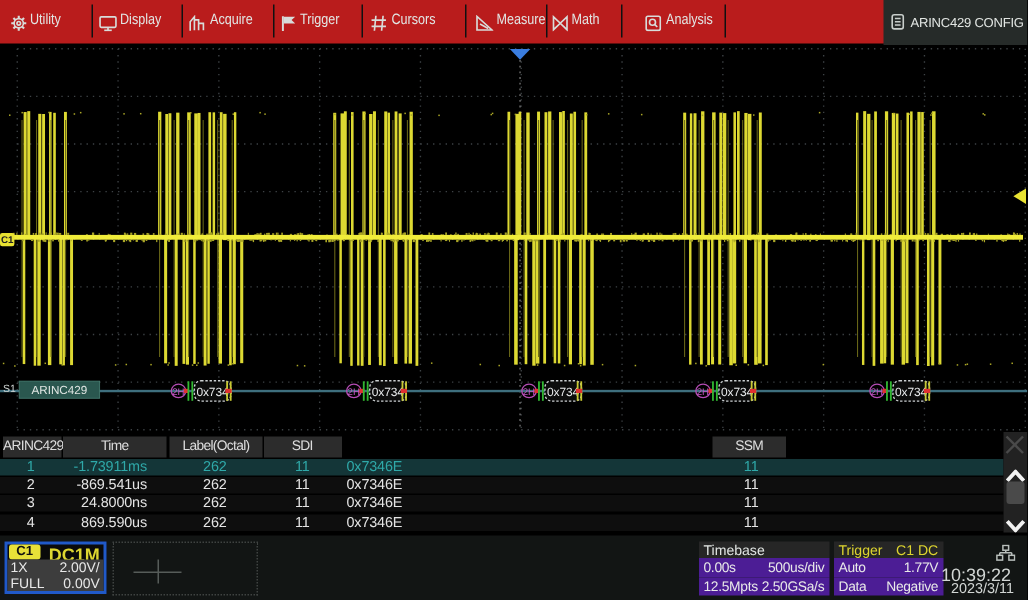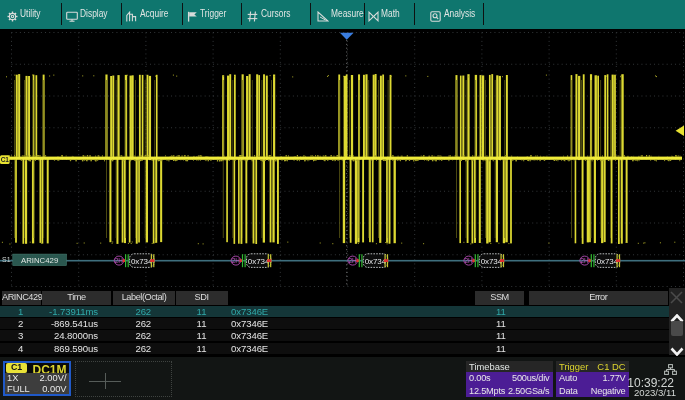--- a/index.html
+++ b/index.html
@@ -1,16 +1,16 @@
 <!DOCTYPE html>
 <html><head><meta charset="utf-8"><style>
 *{margin:0;padding:0;box-sizing:border-box}
 html,body{width:685px;height:400px;background:#000;overflow:hidden;font-family:"Liberation Sans",sans-serif}
 #stage{position:relative;width:685px;height:400px;background:#000}
-#menubar{position:absolute;left:0;top:0;width:685px;height:28.5px;background:#0f766e;color:#e2e6e4}
+#menubar{position:absolute;left:0;top:0;width:605px;height:28.5px;background:#b91c1c;color:#e2e6e4}
 .mi{position:absolute;top:8px}
 .mt{position:absolute;top:8px;font-size:10px;transform-origin:0 0;transform:scaleX(0.84);white-space:nowrap}
 #sigblock{position:absolute;left:487px;top:0;width:91px;height:28.5px;background:#161a1a}
 #siglent{position:absolute;left:8px;top:3px;font-size:10px;font-weight:bold;color:#e4e8e6;letter-spacing:0.7px}
 #trigd{position:absolute;left:66px;top:3.5px;font-size:9px;color:#2ac4d4}
 #freq{position:absolute;left:10px;top:16px;font-size:8.8px;color:#e6df35;white-space:nowrap}
 #cfgblock{position:absolute;left:588.5px;top:0;width:96.5px;height:29.5px;background:#262b29;color:#e2e6e3;font-size:8.7px;white-space:nowrap}
 #cfgblock svg{position:absolute;left:5px;top:9px}
 #cfgblock span{position:absolute;left:18.5px;top:10px;letter-spacing:-0.15px}
 #table{position:absolute;left:0;top:288px;width:685px;height:69px}
@@ -946,28 +946,38 @@
         </svg></div>
       <div class="mt" style="left:444px">Analysis</div>
       <div style="position:absolute;left:61px;top:3px;width:1px;height:22px;background:#0e1111"></div>
       <div style="position:absolute;left:121px;top:3px;width:1px;height:22px;background:#0e1111"></div>
       <div style="position:absolute;left:182px;top:3px;width:1px;height:22px;background:#0e1111"></div>
       <div style="position:absolute;left:241px;top:3px;width:1px;height:22px;background:#0e1111"></div>
       <div style="position:absolute;left:310px;top:3px;width:1px;height:22px;background:#0e1111"></div>
       <div style="position:absolute;left:364px;top:3px;width:1px;height:22px;background:#0e1111"></div>
       <div style="position:absolute;left:414px;top:3px;width:1px;height:22px;background:#0e1111"></div>
       <div style="position:absolute;left:483px;top:3px;width:1px;height:22px;background:#0e1111"></div>
+<div id="cfgblock">
+        <svg width="9" height="11" viewBox="0 0 9 11">
+          <rect x="0.8" y="0.8" width="7.4" height="9.4" rx="1.4" fill="none" stroke="#c8cecb" stroke-width="1.1"></rect>
+          <g stroke="#c8cecb" stroke-width="1">
+            <line x1="2.6" y1="3.4" x2="6.4" y2="3.4"></line>
+            <line x1="2.6" y1="5.5" x2="6.4" y2="5.5"></line>
+            <line x1="2.6" y1="7.6" x2="6.4" y2="7.6"></line>
+          </g>
+        </svg>
+        <span>ARINC429 CONFIG</span>
+      </div>
 </div>
 <div id="table">
       <div class="th" style="left:2px;width:39px">ARINC429</div>
       <div class="th" style="left:42.0px;width:69.0px">Time</div>
       <div class="th" style="left:113.0px;width:62px">Label(Octal)</div>
       <div class="th" style="left:175.5px;width:52.0px">SDI</div>
       <div class="th" style="left:475.0px;width:49px">SSM</div>
-      <div class="th" style="left:528.6px;width:139.4px">Error</div>
       <div class="tr sel" style="top:17.7px">
         <div class="td" style="left:0.0px;width:41.0px">1</div>
         <div class="td r" style="left:41.0px;width:57.0px">-1.73911ms</div>
         <div class="td" style="left:112.0px;width:62.5px">262</div>
         <div class="td" style="left:174.5px;width:54.0px">11</div>
         <div class="td l" style="left:231px;width:241px">0x7346E</div>
         <div class="td" style="left:474.0px;width:53.6px">11</div>
         <div class="td" style="left:527.6px;width:141.4px"></div>
       </div>
       <div class="tr " style="top:30.0px">

